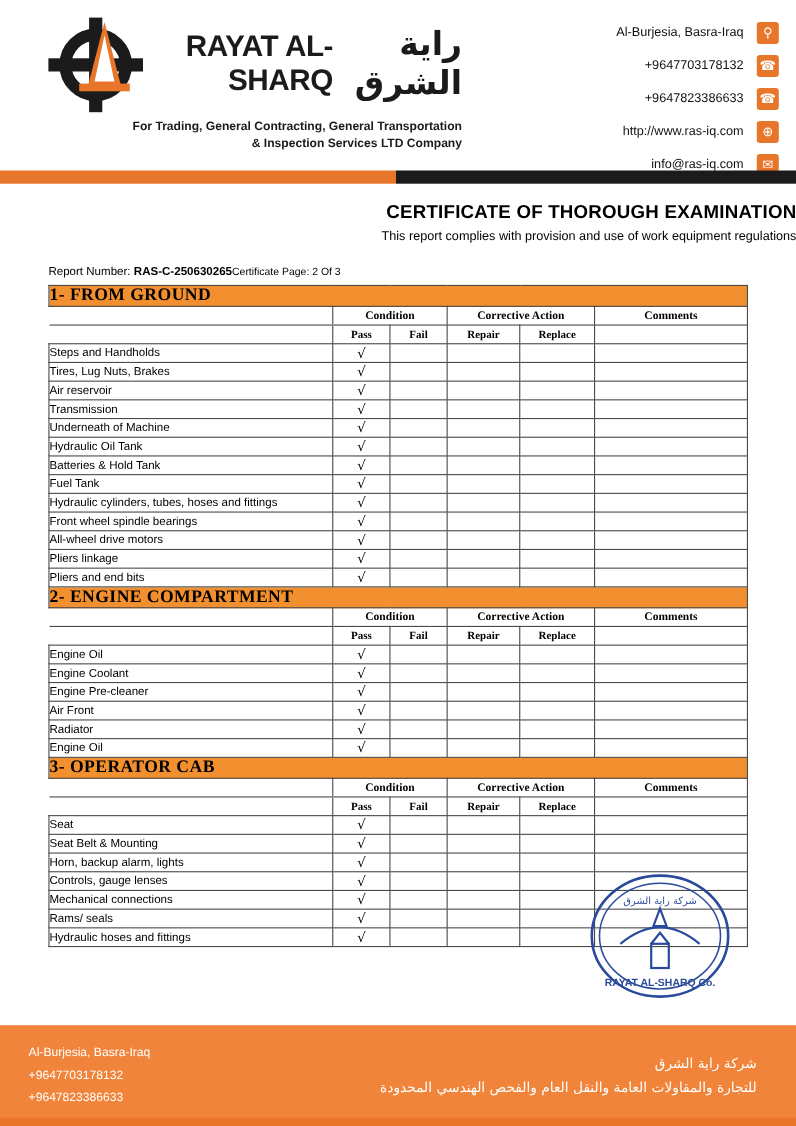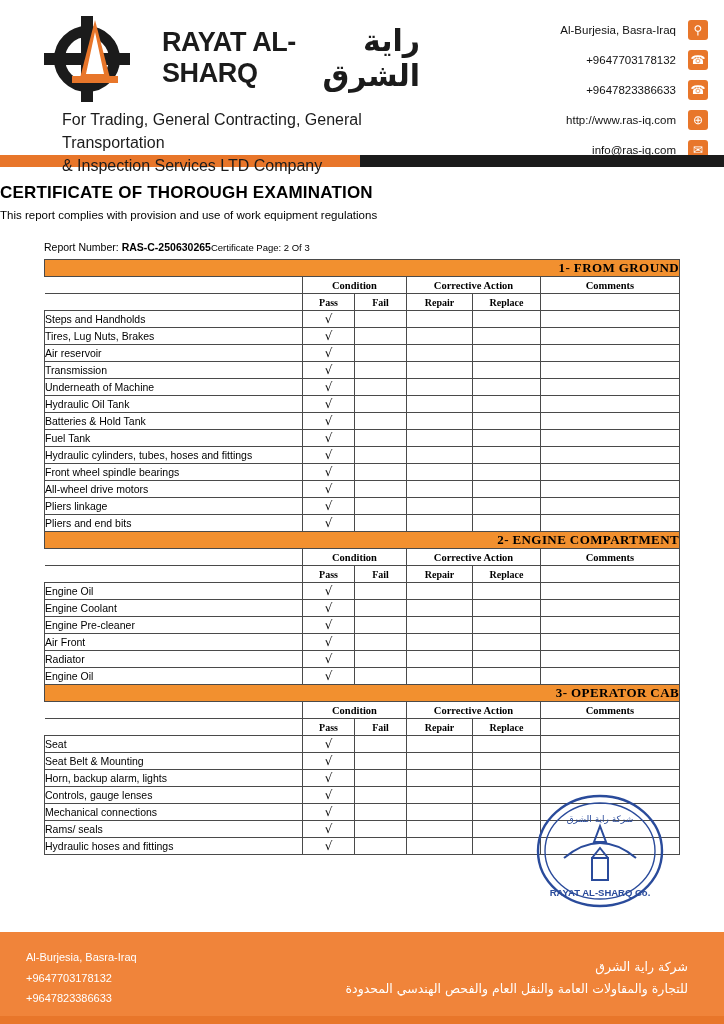--- a/index.html
+++ b/index.html
@@ -27,20 +27,21 @@
     display: flex;
     align-items: stretch;
     height: 155px;
     padding-top: 4px;
   }
   .logo-block {
     width: 420px;
     padding-left: 36px;
     padding-top: 18px;
     position: relative;
+    text-align: right;
   }
   .logo-row {
     display: flex;
     align-items: center;
     gap: 6px;
   }
   .logo-mark {
     width: 120px;
     height: 72px;
     position: relative;
@@ -102,22 +103,22 @@
   .brand-ar {
     font-family: "DejaVu Sans", sans-serif;
     font-size: 30px;
     font-weight: bold;
     color: #1b1b1b;
     margin-left: 10px;
     direction: rtl;
   }
   .tagline {
     margin-top: 14px;
-    font-size: 16px;
-    font-weight: normal;
+    font-size: 11px;
+    font-weight: bold;
     color: #1b1b1b;
     line-height: 1.45;
     padding-left: 2px;
     margin-left: 24px;
   }
   .contact-block {
     flex: 1;
     padding-top: 16px;
     padding-right: 16px;
     display: flex;
@@ -148,21 +149,21 @@
   .bar {
     display: flex;
     height: 12px;
     width: 100%;
   }
   .bar .left { width: 360px; background: #e8762a; }
   .bar .right { flex: 1; background: #1b1b1b; }
 
   
   .title-area {
-    text-align: left;
+    text-align: right;
     padding-top: 16px;
   }
   .doc-title {
     font-size: 17px;
     font-weight: bold;
     letter-spacing: 0.2px;
   }
   .doc-sub {
     font-size: 11.5px;
     margin-top: 6px;
@@ -186,23 +187,23 @@
     border-collapse: collapse;
     font-size: 10.5px;
   }
   table.insp td, table.insp th {
     border: 1px solid #4a4a4a;
     padding: 0;
     height: 17px;
   }
   .section-head td {
     background: #f2902f;
-    text-align: right;
+    text-align: left;
     font-weight: bold;
-    font-size: 13px;
+    font-size: 16px;
     letter-spacing: 0.4px;
     height: 19px;
     font-family: "Liberation Serif", serif;
   }
   .grp-head td {
     text-align: center;
     font-weight: bold;
     font-size: 10.5px;
     font-family: Liberation Serif, serif;
     height: 17px;

